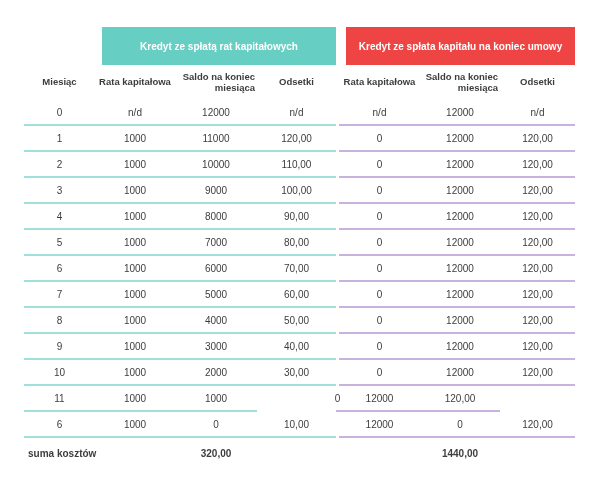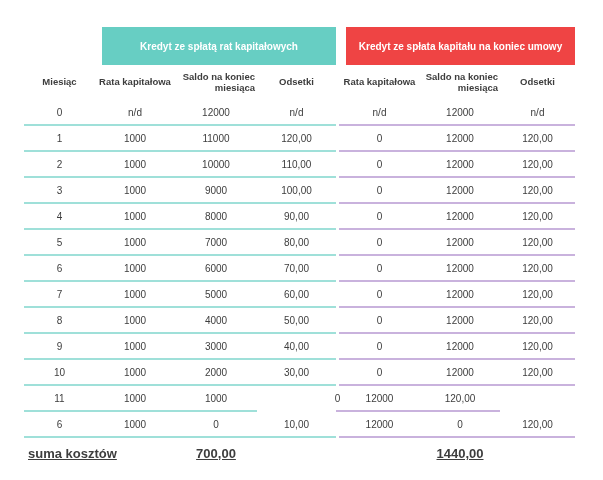--- a/index.html
+++ b/index.html
@@ -41,21 +41,21 @@
     display:flex;align-items:center;justify-content:center;
     font-size:10px;
     border-bottom:2px solid #9fe0d9;
   }
   .cell.right{border-bottom-color:#c9b2dd;}
   .gap{border:none;}
   
   .footer-row{height:30px;}
   .foot-cell{
     display:flex;align-items:center;justify-content:center;
-    font-size:13px;font-weight:700;text-decoration:underline;
+    font-size:10px;font-weight:700;
   }
   .foot-label{grid-column:1/3;justify-content:flex-start;padding-left:4px;}
   .foot-sum-left{grid-column:3/4;}
   .foot-sum-right{grid-column:7/8;}
 </style>
 </head>
 <body>
 
 <div class="table-wrap">
 
@@ -202,17 +202,17 @@
       <div class="cell">10,00</div>
       <div class="gap"></div>
       <div class="cell right">12000</div>
       <div class="cell right">0</div>
       <div class="cell right">120,00</div>
     </div>
     </div>
 
   <div class="grid-row footer-row">
     <div class="foot-cell foot-label">suma kosztów</div>
-    <div class="foot-cell foot-sum-left">700,00</div>
+    <div class="foot-cell foot-sum-left">320,00</div>
     <div class="foot-cell foot-sum-right">1440,00</div>
   </div>
 
 </div>
 
 </body></html>

